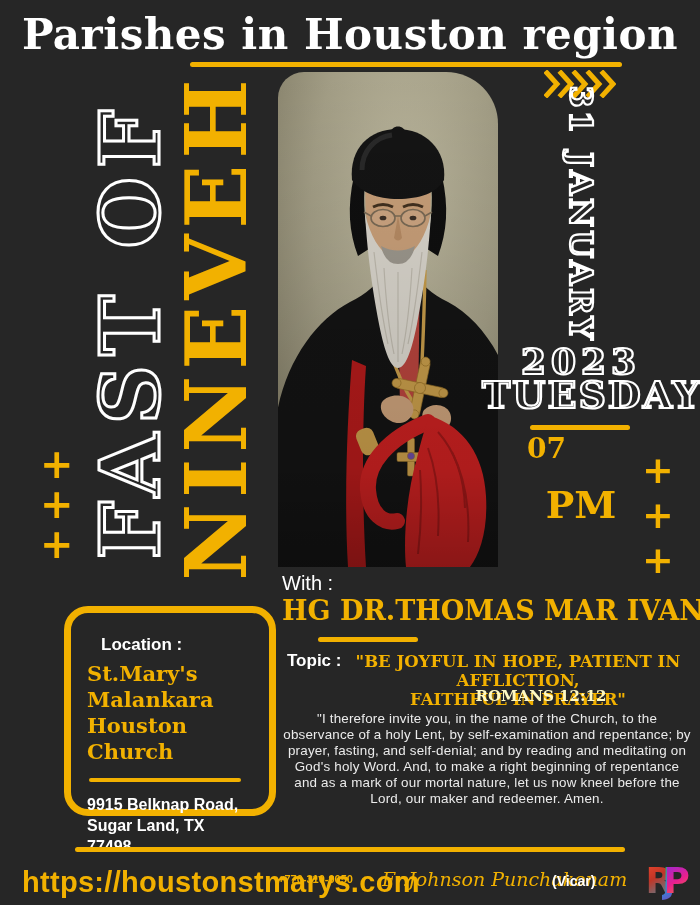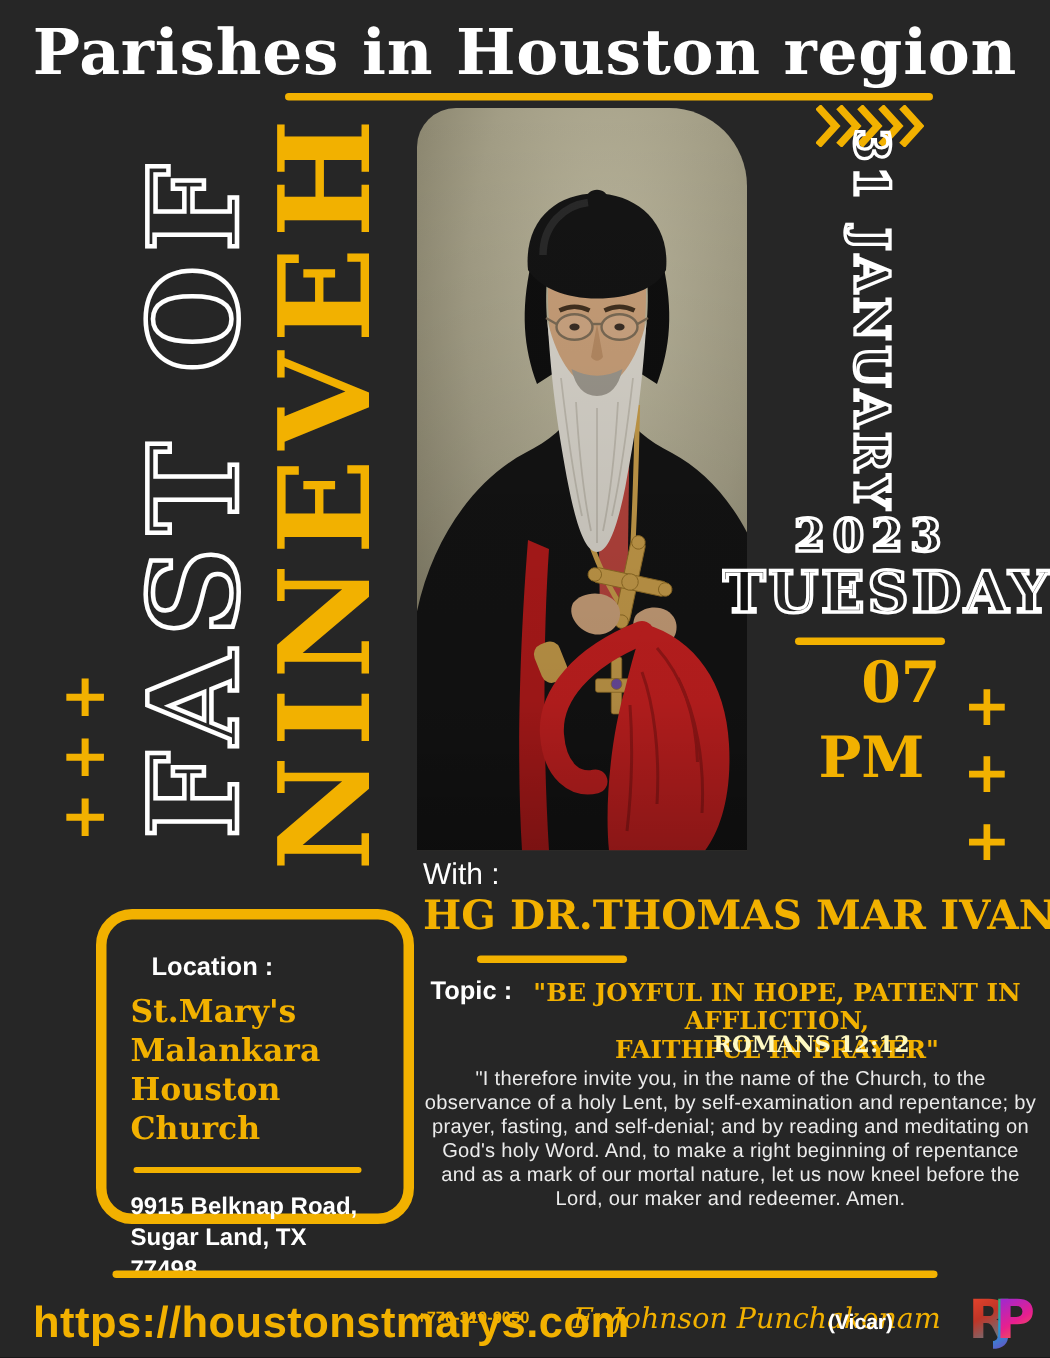--- a/index.html
+++ b/index.html
@@ -27,24 +27,24 @@
 
   
   #photo-frame{left:278px;top:72px;width:220px;height:495px;border-radius:26px 52px 0 0;overflow:hidden;}
   #photo-frame svg{display:block;}
 
   
   #chevrons{left:544px;top:70px;}
   #january{left:456px;top:192px;width:250px;height:44px;transform:rotate(90deg);
            font-size:32px;letter-spacing:3px;}
   #january .gap{margin-left:16px;}
-  #year{left:511px;top:340px;width:140px;text-align:center;font-size:30px;letter-spacing:5px;}
+  #year{left:511px;top:340px;width:140px;text-align:center;font-size:36px;letter-spacing:5px;}
   #weekday{left:482px;top:372px;width:200px;text-align:center;font-size:38px;letter-spacing:2px;}
   #time-line{left:530px;top:425px;width:100px;height:5px;background:#F2B100;border-radius:3px;}
-  #hour{left:527px;top:432px;width:100px;text-align:right;font-size:38px;color:#F2B100;}
+  #hour{left:527px;top:432px;width:100px;text-align:left;font-size:28px;color:#F2B100;}
   #meridiem{left:521px;top:482px;width:120px;text-align:center;font-size:38px;color:#F2B100;}
 
   .plus-col{display:flex;flex-direction:column;align-items:center;color:#F2B100;
             font-family:"DejaVu Sans",sans-serif;font-weight:bold;}
   #plus-left{left:40px;top:444px;}
   #plus-left span{font-size:40px;line-height:40px;}
   #plus-right{left:642px;top:448px;}
   #plus-right span{font-size:38px;line-height:45px;}
 
   

